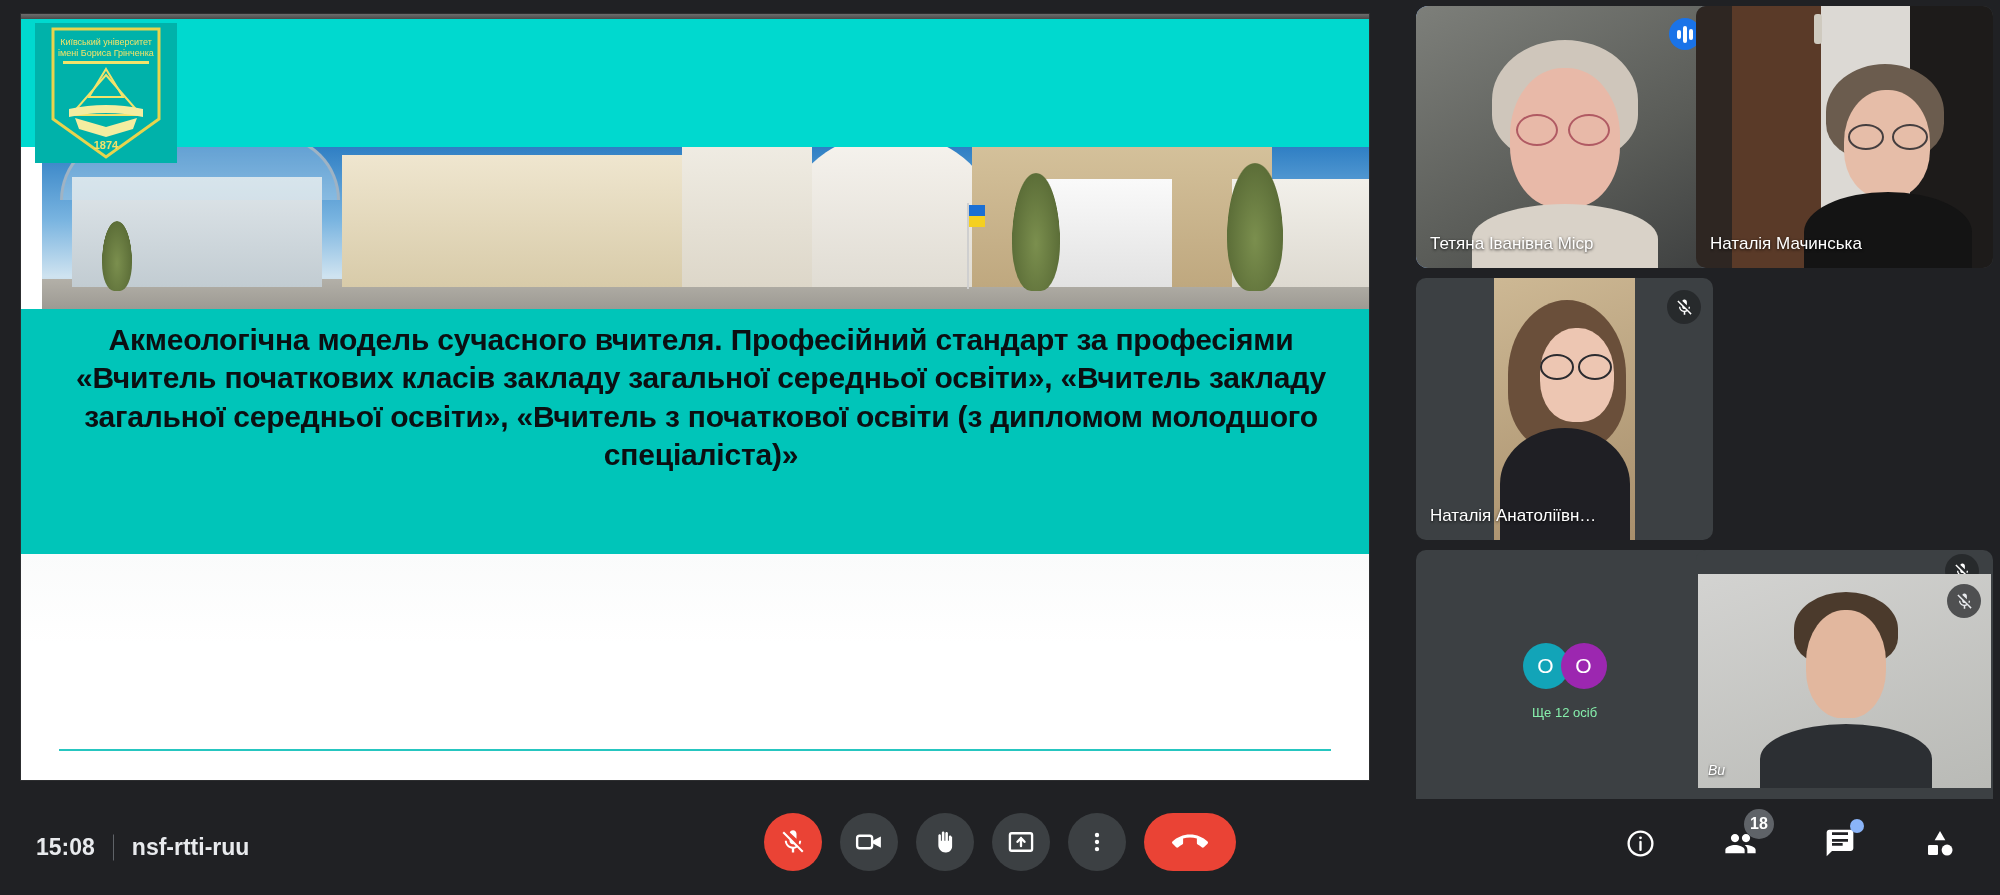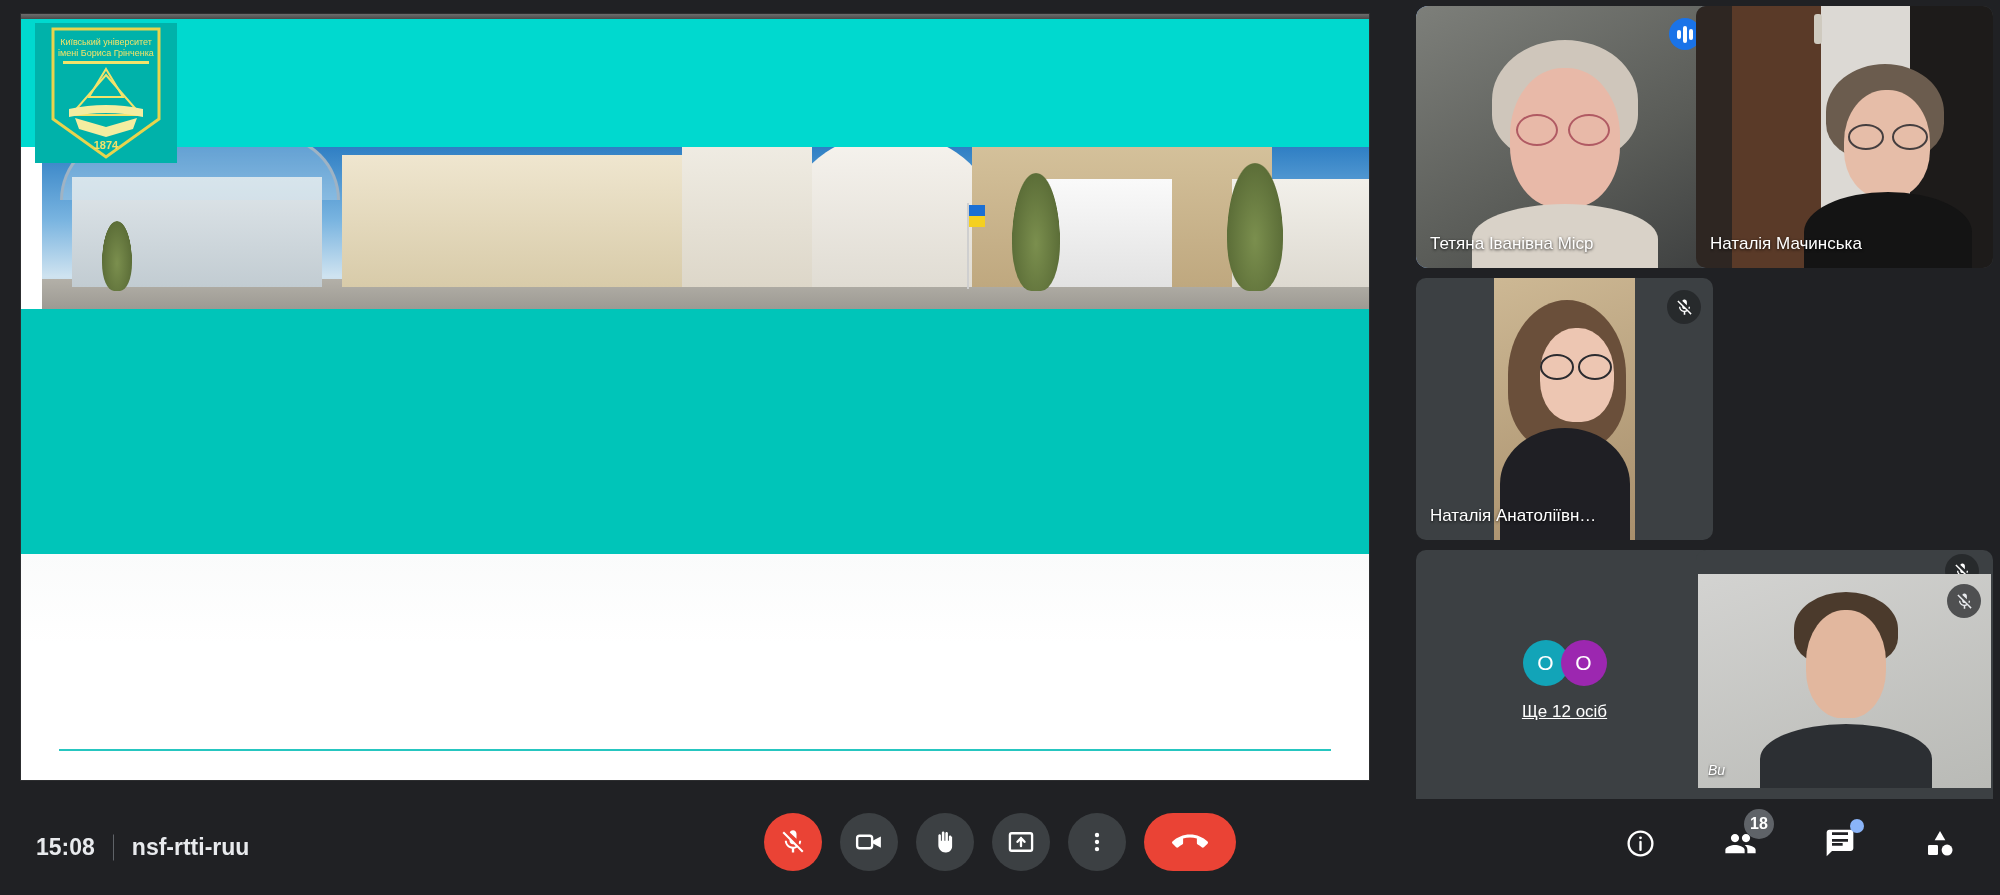--- a/index.html
+++ b/index.html
@@ -104,21 +104,21 @@
   .hair { position:absolute; border-radius: 50% 50% 38% 38%; }
   .torso{ position:absolute; border-radius: 52% 52% 0 0; }
   .glass{ position:absolute; border:2.5px solid rgba(40,40,45,.85); border-radius:50%; }
 
   
   .more { display:flex; flex-direction:column; align-items:center; justify-content:center; height:100%; gap:16px; }
   .avs { display:flex; }
   .av { width:46px; height:46px; border-radius:50%; color:#fff; font-size:21px;
         display:flex; align-items:center; justify-content:center; }
   .av.a { background:#12a4b8; } .av.b { background:#9c27b0; margin-left:-8px; }
-  .more-label { color:#ffffff; font-size:17px;text-decoration:underline; }
+  .more-label { color:#86efac; font-size:13px; }
 
   
   .selfwrap { position:absolute; left:0; top:0; width:100%; height:100%;font-style:italic; }
   .self-inner { position:absolute; left:2px; top:24px; width:293px; height:214px; overflow:hidden; background:#3c4043; }
 
   
   .bottombar { position: absolute; left: 0; bottom: 0; width: 100%; height: 96px; background: #202124; }
   .meetinfo { position:absolute; left: 36px; top: 50%; transform: translateY(-50%);
     display:flex; align-items:center; gap: 18px; color:#e8eaed; font-size: 23px; font-weight:600; }
   .divider { width: 1px; height: 26px; background: #5f6368; }
@@ -174,20 +174,21 @@
           <div class="bld b-portico"></div>
           <div class="bld b-hall"></div>
           <div class="flagpole" style="left:925px"></div>
           <div class="flag" style="left:927px; bottom:82px"></div>
           <div class="tree" style="left:970px; width:48px; height:118px"></div>
           <div class="tree" style="left:1185px; width:56px; height:128px"></div>
           <div class="tree" style="left:60px; width:30px; height:70px"></div>
         </div>
 
         <div class="teal-mid"></div>
+        <div class="slide-title">Акмеологічна модель сучасного вчителя. Професійний стандарт за професіями «Вчитель  початкових класів закладу загальної середньої освіти», «Вчитель закладу загальної середньої освіти», «Вчитель з початкової освіти (з дипломом молодшого спеціаліста)»</div>
         <div class="notch"></div>
         <div class="slide-body"></div>
         <div class="rule"></div>
       </div>
     </div>
   </div>
 
   <div class="tiles">
 
     <div class="tile c0 r0 active">

